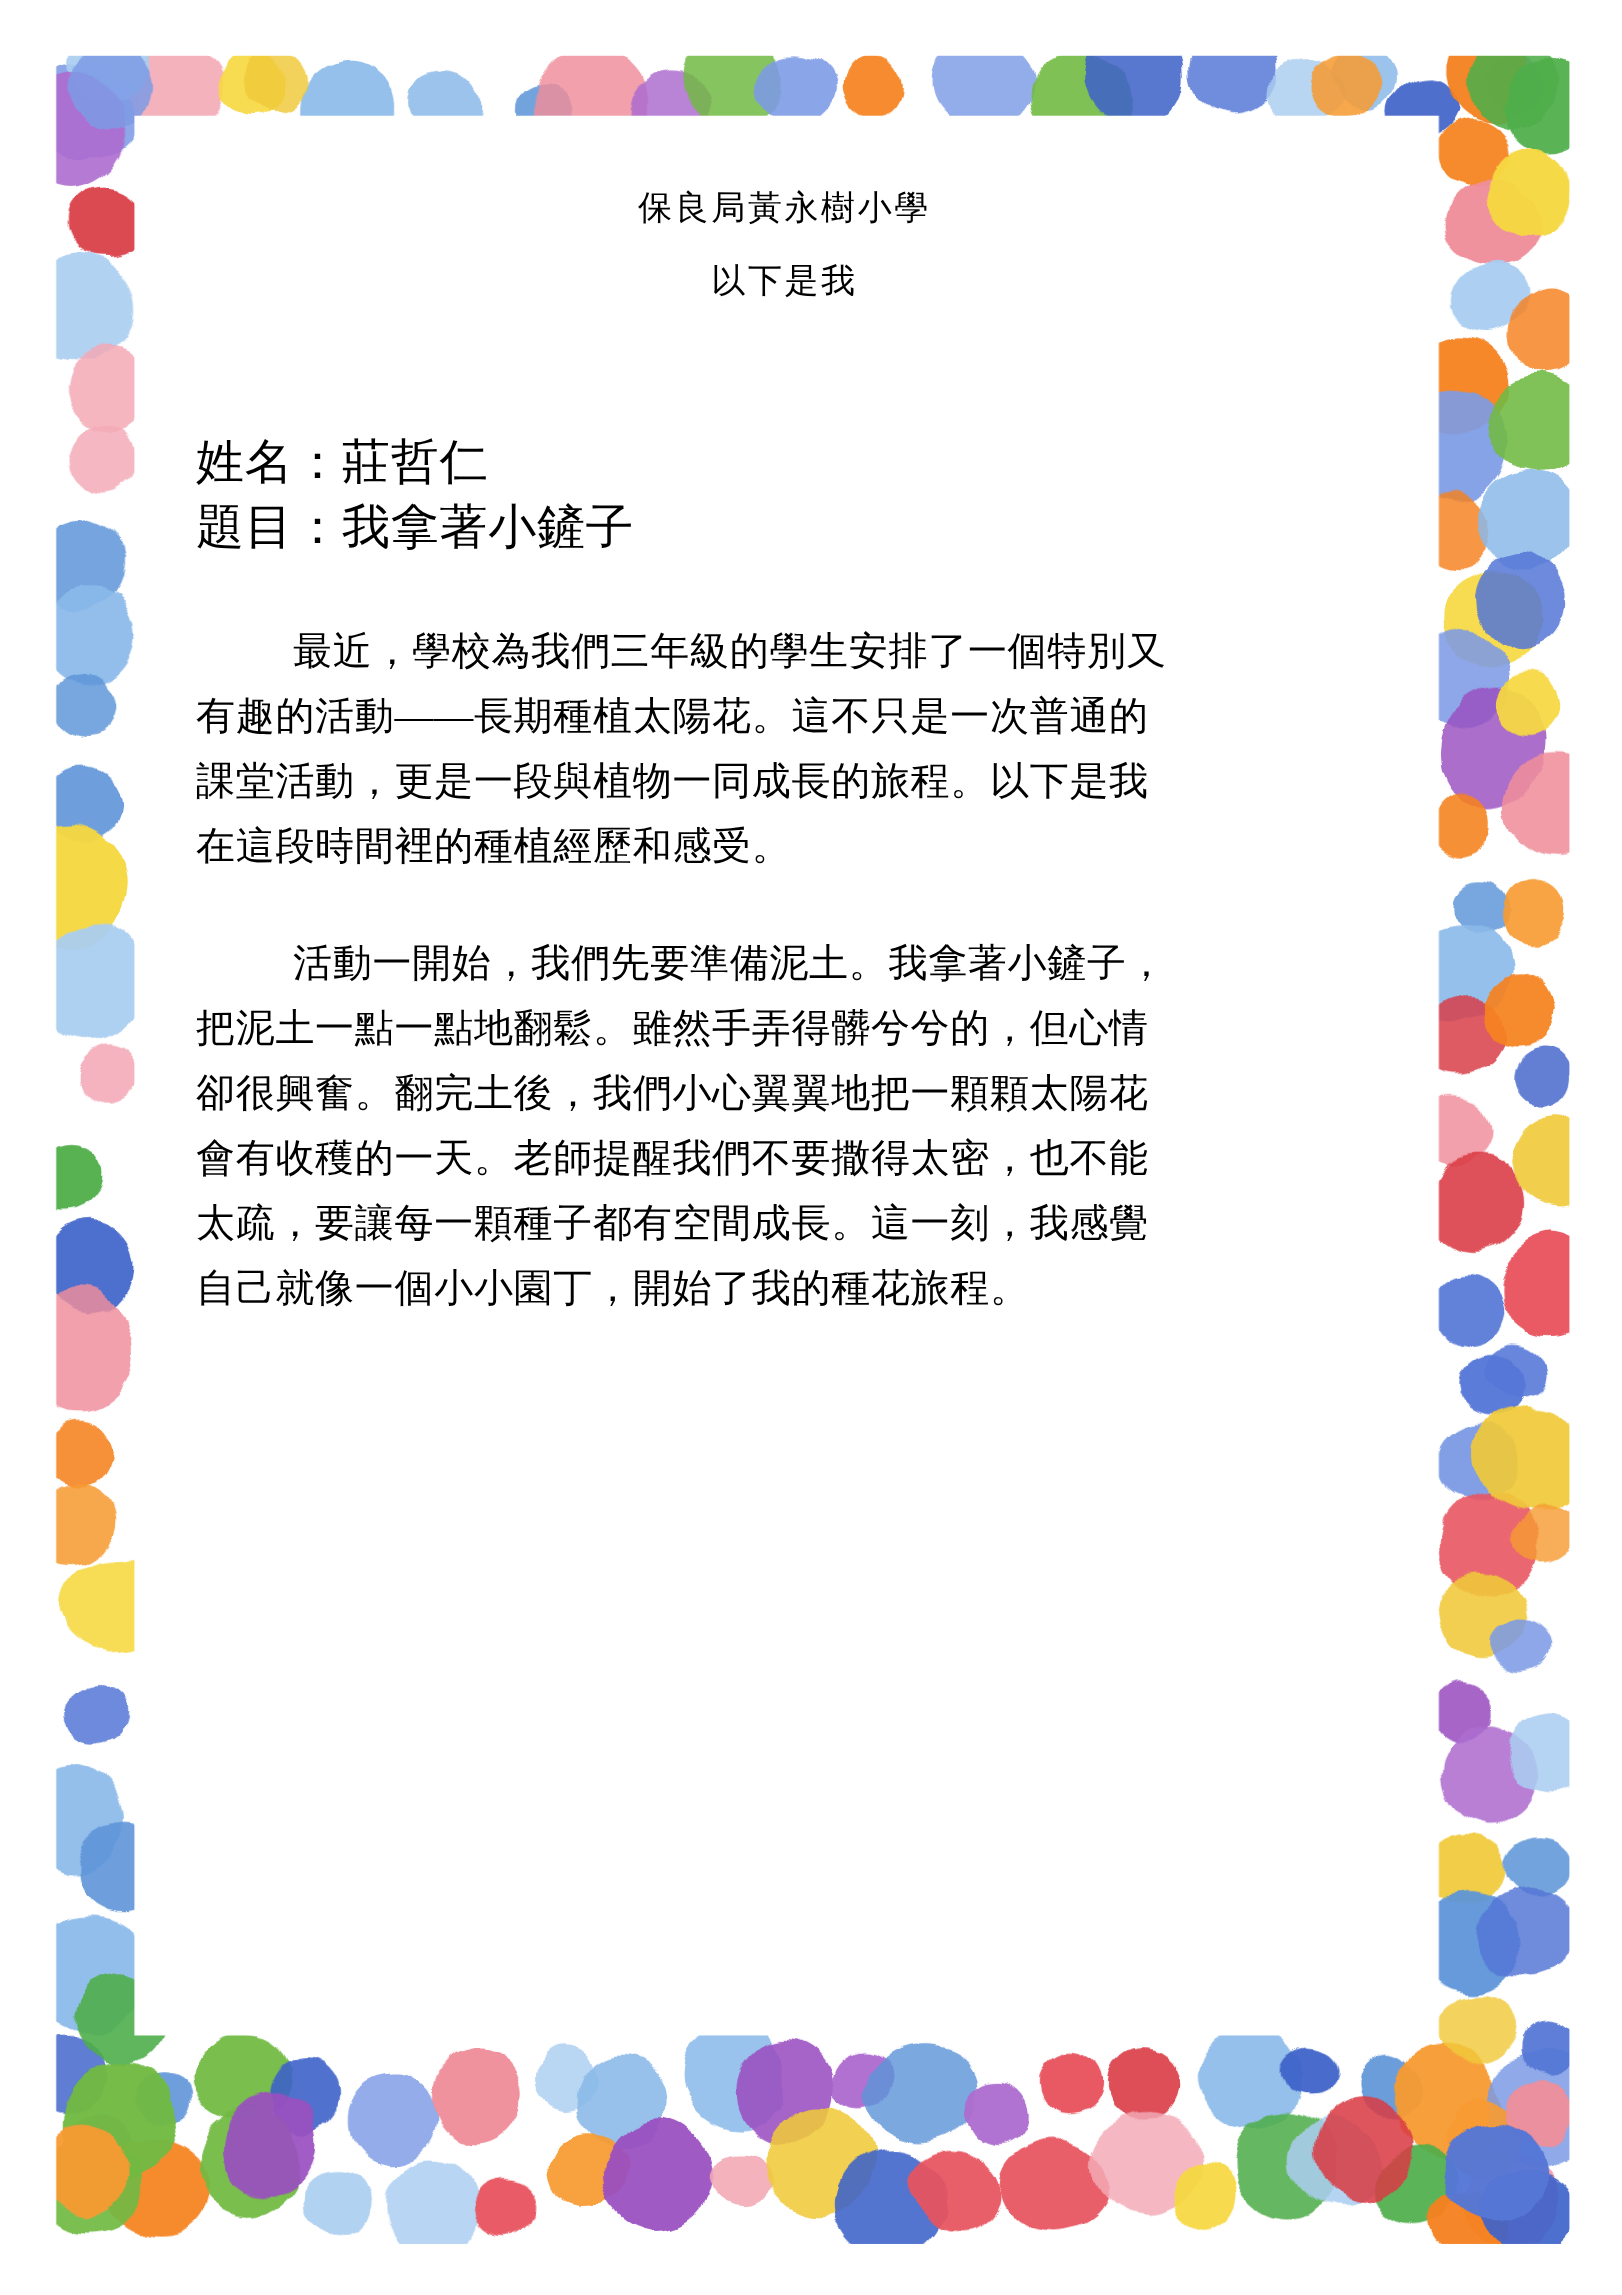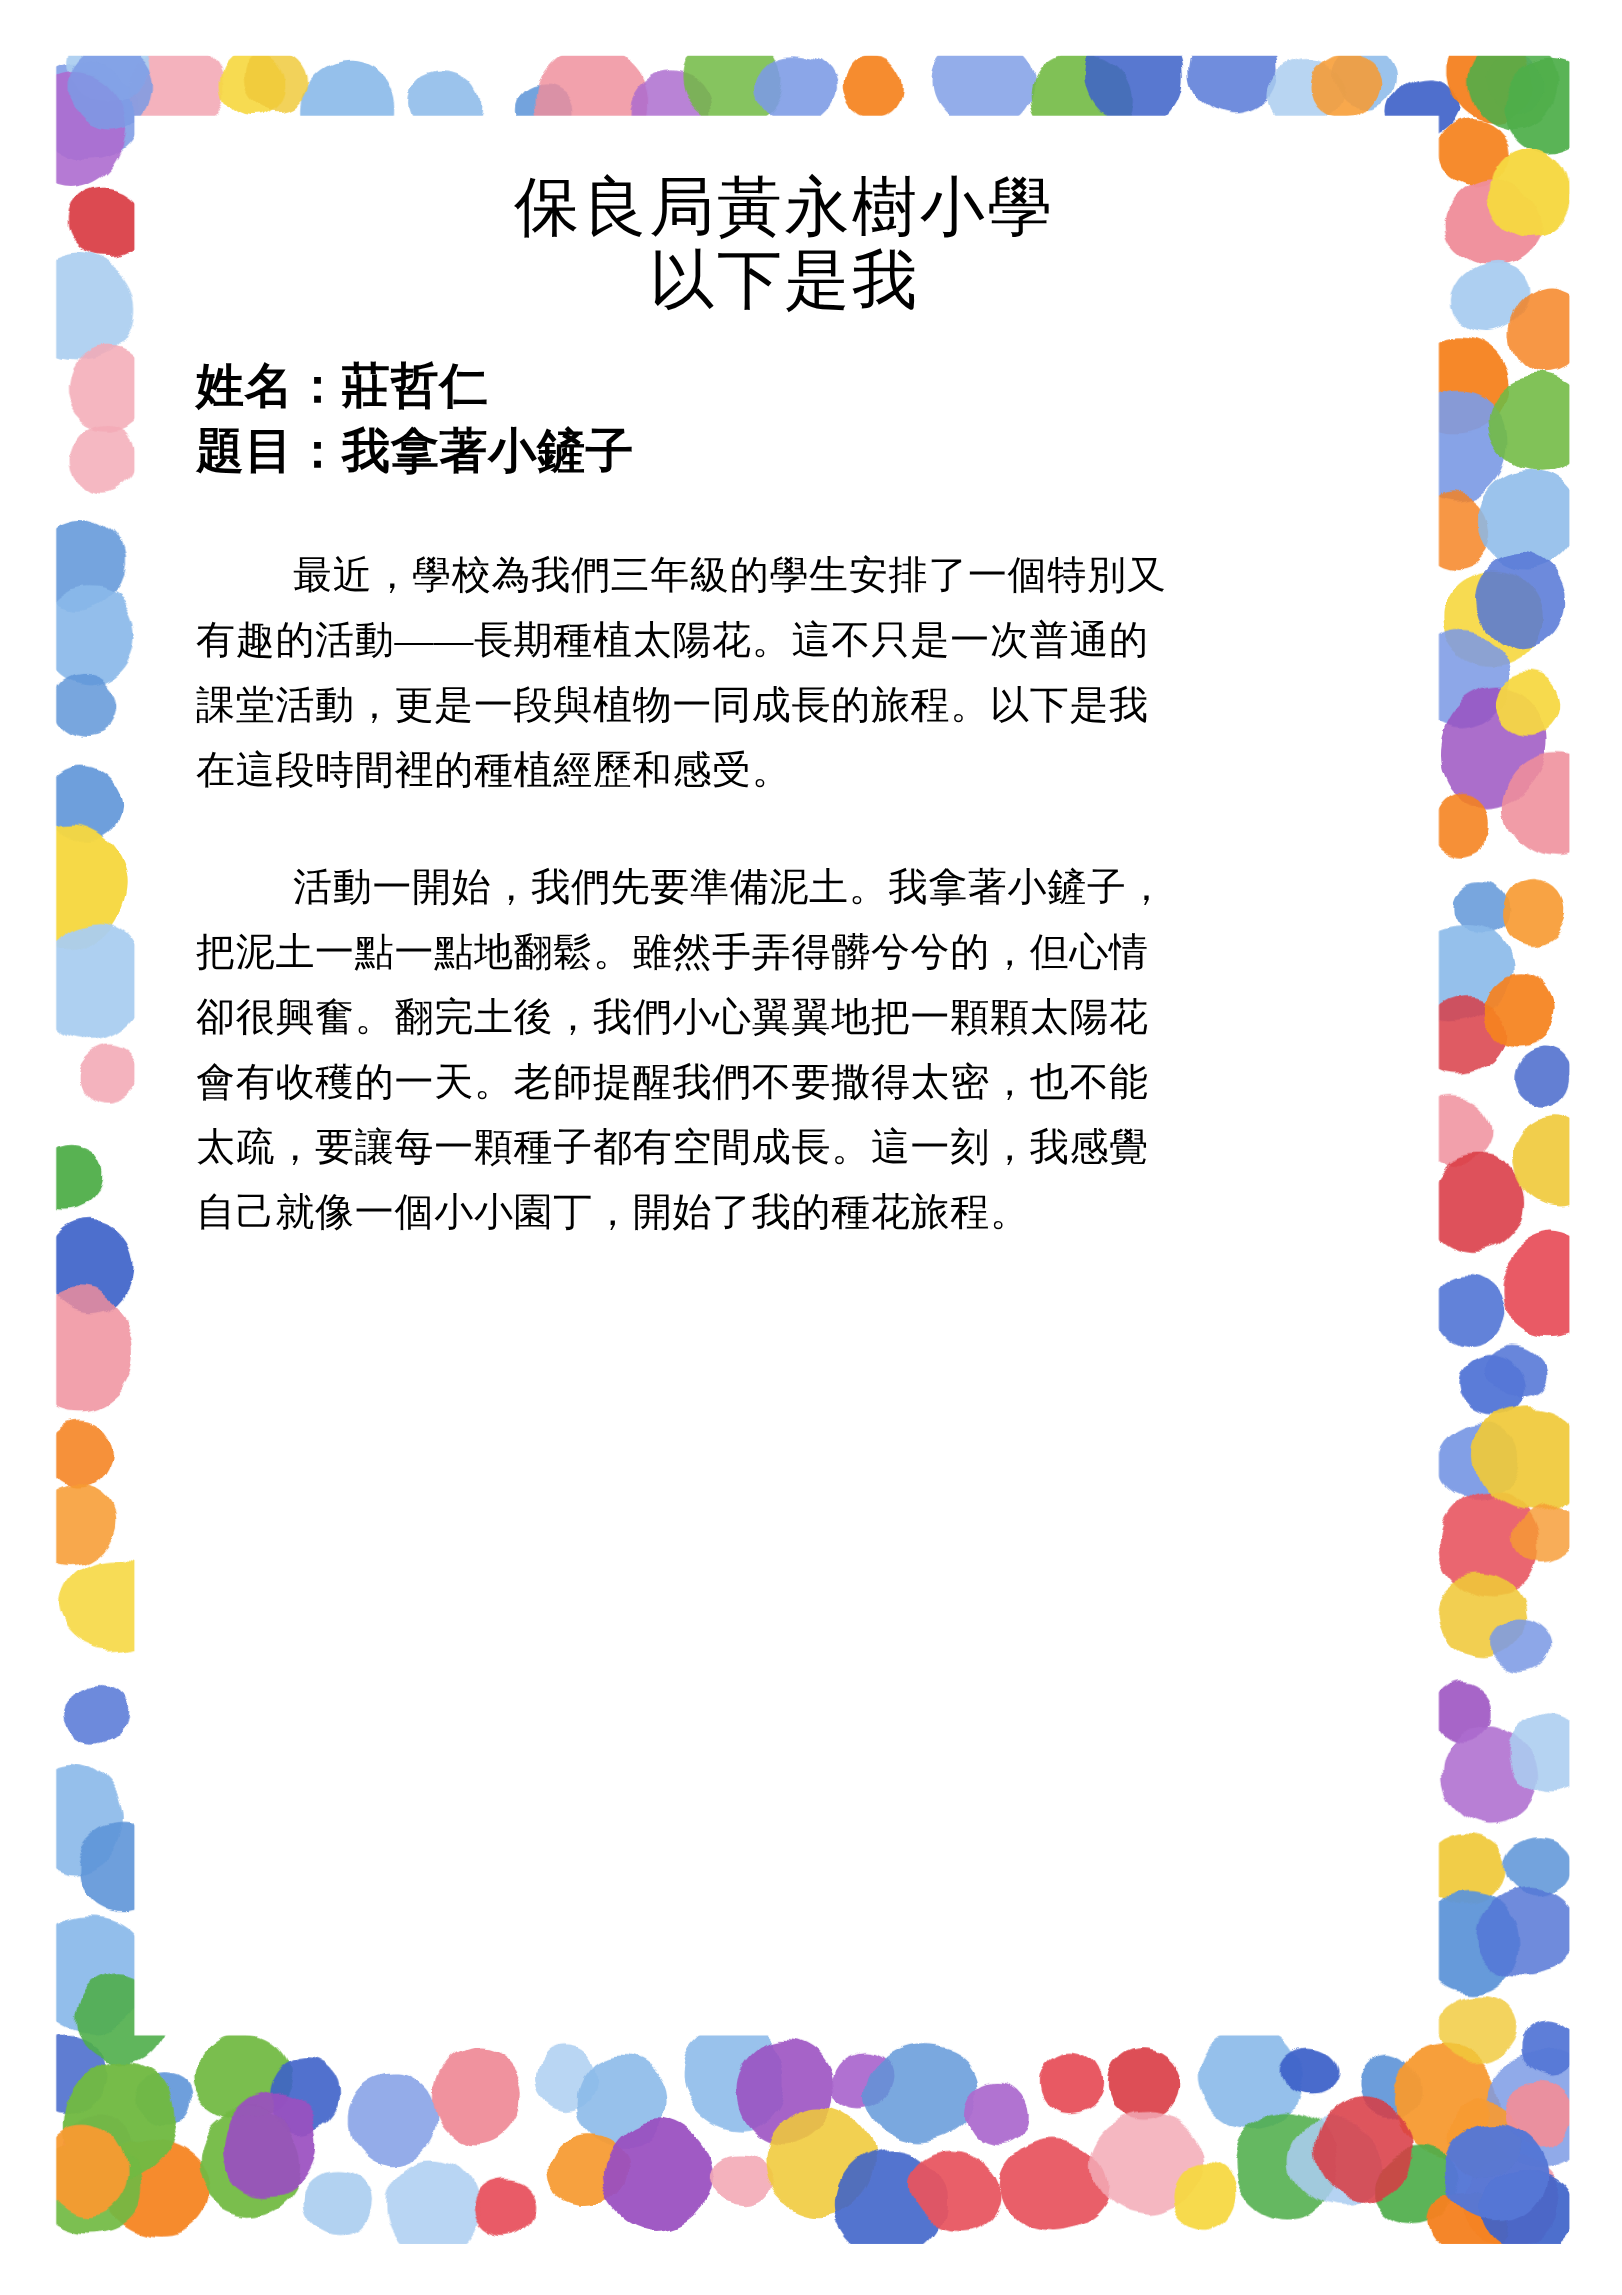--- a/index.html
+++ b/index.html
@@ -29,26 +29,26 @@
     position: absolute;
     left: 196px;
     top: 171px;
     width: 1216px;
     z-index: 1;
     color: #000000;
   }
   .school-title {
     width: 1177px;
     text-align: center;
-    font-size: 65px;
+    font-size: 34px;
     line-height: 73px;
     letter-spacing: 2.6px;
     white-space: nowrap;
   }
-  .info-block { margin-top: 36px; font-weight: bold; }
+  .info-block { margin-top: 112px; }
   .info-row {
     position: relative;
     height: 65px;
     font-size: 48px;
     line-height: 65px;
     letter-spacing: 0.7px;
     white-space: nowrap;
   }
   .class-group {
     position: absolute;

